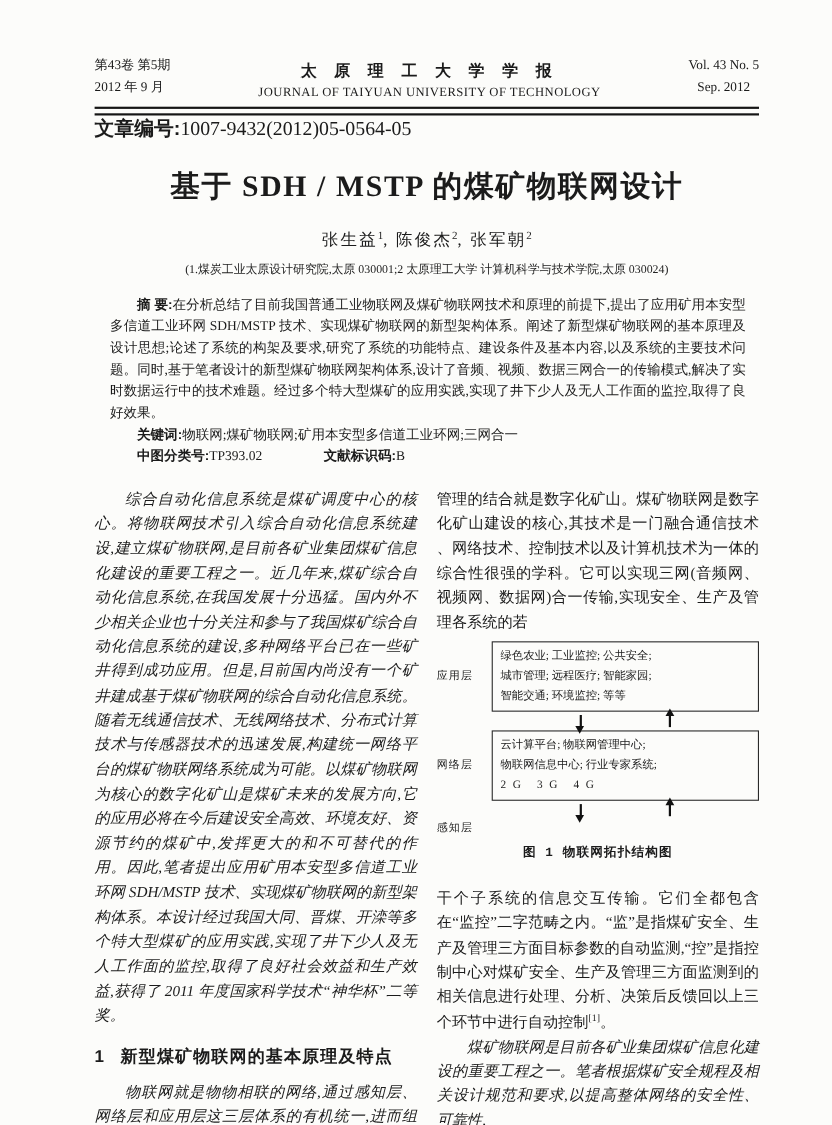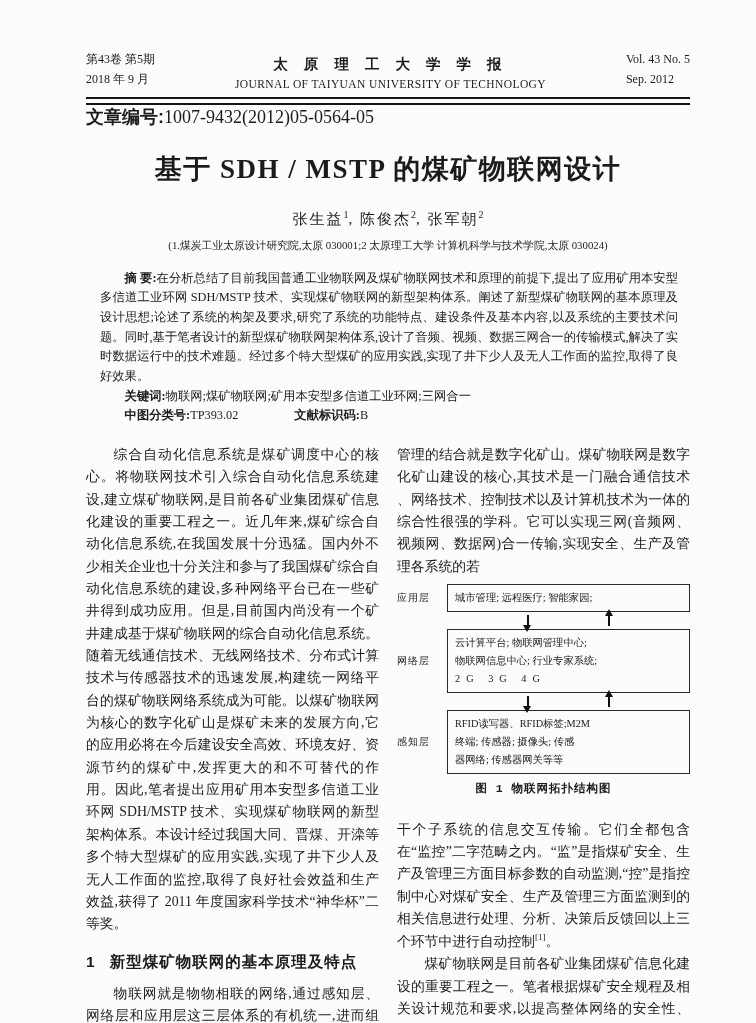--- a/index.html
+++ b/index.html
@@ -10,44 +10,44 @@
     -webkit-font-smoothing:antialiased;
   }
   .page{box-sizing:border-box;width:756px;height:1023px;padding:50px 66px 0 86px;}
 
   
   .jhdr{display:flex;justify-content:space-between;align-items:flex-end;}
   .jhdr-left{font-size:12px;line-height:1.65;white-space:nowrap;}
   .jhdr-center{text-align:center;flex:1;padding:0 8px;}
   .jhdr-cn{font-size:14.5px;font-weight:bold;letter-spacing:6px;font-family:"Liberation Sans","DejaVu Sans",sans-serif;}
   .jhdr-en{font-size:11.5px;margin-top:4px;letter-spacing:.4px;}
-  .jhdr-right{font-size:12px;line-height:1.65;text-align:left;white-space:nowrap;}
+  .jhdr-right{font-size:12px;line-height:1.65;text-align:center;white-space:nowrap;}
   .dbl-rule{margin-top:7px;height:4px;border-top:2.5px solid #151515;border-bottom:2px solid #151515;}
 
   
   .artno{font-size:18px;}
   .artno .lbl{font-weight:bold;font-family:"Liberation Sans","DejaVu Sans",sans-serif;}
   .title{margin-top:22px;text-align:center;font-size:27px;font-weight:bold;letter-spacing:1.5px;}
   .authors{margin-top:22px;text-align:center;font-size:15px;letter-spacing:2px;}
   .authors sup{font-size:10px;letter-spacing:0;}
   .affil{margin-top:10px;text-align:center;font-size:10.8px;color:#222;}
 
   
   .abs{margin:16px 12px 0 14px;font-size:12.3px;line-height:1.6;}
   .abs p{margin:0;text-align:justify;}
   .abs .indent{text-indent:2em;}
-  .b-sans{font-weight:bold;font-family:Liberation Serif, serif;}
+  .b-sans{font-weight:bold;font-family:Liberation Sans, sans-serif;}
   .meta-line{margin-top:2px;text-indent:2em;}
   .meta-gap{display:inline-block;width:56px;}
 
   
   .cols{display:flex;gap:18px;margin-top:18px;font-size:13.8px;line-height:1.62;}
   .col{flex:1;min-width:0;}
   .col p{margin:0;text-align:justify;}
-  .ind{text-indent:2em;}
+  .ind{text-indent:2em;font-style:italic;}
   .sec-head{display:flex;gap:14px;margin:13px 0 9px 0;font-size:15.5px;font-weight:bold;
             font-family:"Liberation Sans","DejaVu Sans",sans-serif;letter-spacing:1px;}
 
   
   .figure{margin:6px 0 4px 0;}
   .fig-row{display:flex;align-items:center;}
   .fig-label{width:50px;flex-shrink:0;font-size:10px;letter-spacing:1px;}
   .fig-box{flex:1;border:1.5px solid #2a2a2a;background:#fcfcfa;padding:4px 7px;
            font-size:10.3px;line-height:1.75;text-align:left;}
   .fig-box .cline{white-space:nowrap;}
@@ -64,21 +64,21 @@
   sup.ref{font-size:9px;}
 </style>
 </head>
 <body>
 
 <div class="page">
 
   <div class="jhdr">
     <div class="jhdr-left">
       <div>第43卷 第5期</div>
-      <div>2018 年 9 月</div>
+      <div>2012 年 9 月</div>
     </div>
     <div class="jhdr-center">
       <div class="jhdr-cn">太 原 理 工 大 学 学 报</div>
       <div class="jhdr-en">JOURNAL OF TAIYUAN UNIVERSITY OF TECHNOLOGY</div>
     </div>
     <div class="jhdr-right">
       <div>Vol. 43  No. 5</div>
       <div>Sep.  2012</div>
     </div>
   </div>
@@ -121,46 +121,43 @@
       <p class="ind">物联网就是物物相联的网络,通过感知层、网络层和应用层这三层体系的有机统一,进而组成物联网,其拓扑结构图如图 1 所示。物联网技术与煤矿</p>
     </div>
 
     <div class="col">
       <p>管理的结合就是数字化矿山。煤矿物联网是数字化矿山建设的核心,其技术是一门融合通信技术 、网络技术、控制技术以及计算机技术为一体的综合性很强的学科。它可以实现三网(音频网、视频网、数据网)合一传输,实现安全、生产及管理各系统的若</p>
 
       <div class="figure">
         <div class="fig-row">
           <div class="fig-label">应用层</div>
           <div class="fig-box">
+            <div class="cline">绿色农业;  工业监控;  公共安全;</div>
             <div class="cline">城市管理;  远程医疗;  智能家园;</div>
+            <div class="cline">智能交通;  环境监控;  等等</div>
           </div>
         </div>
         <div class="fig-arrows">
           <span class="arr arr-down"></span>
           <span class="arr arr-up"></span>
         </div>
         <div class="fig-row">
           <div class="fig-label">网络层</div>
           <div class="fig-box">
             <div class="cline">云计算平台;  物联网管理中心;</div>
             <div class="cline">物联网信息中心;  行业专家系统;</div>
             <div class="cline center">2G    3G    4G</div>
           </div>
         </div>
         <div class="fig-arrows">
           <span class="arr arr-down"></span>
           <span class="arr arr-up"></span>
         </div>
         <div class="fig-row">
           <div class="fig-label">感知层</div>
-          <div class="fig-box">
-            <div class="cline">RFID读写器、RFID标签;M2M</div>
-            <div class="cline">终端;  传感器;  摄像头;  传感</div>
-            <div class="cline">器网络;  传感器网关等等</div>
-          </div>
         </div>
         <div class="fig-cap">图 1  物联网拓扑结构图</div>
       </div>
 
       <p><span>干个子系统的信息交互传输。它们全都包含在“监控”二字范畴之内。“监”是指煤矿安全、生产及管理三方面目标参数的自动监测,“控”是指控制中心对煤矿安全、生产及管理三方面监测到的相关信息进行处理、分析、决策后反馈回以上三个环节中进行自动控制</span><sup class="ref">[1]</sup><span>。</span></p>
       <p class="ind">煤矿物联网是目前各矿业集团煤矿信息化建设的重要工程之一。笔者根据煤矿安全规程及相关设计规范和要求,以提高整体网络的安全性、可靠性,</p>
     </div>
   </div>
 
 </div>

